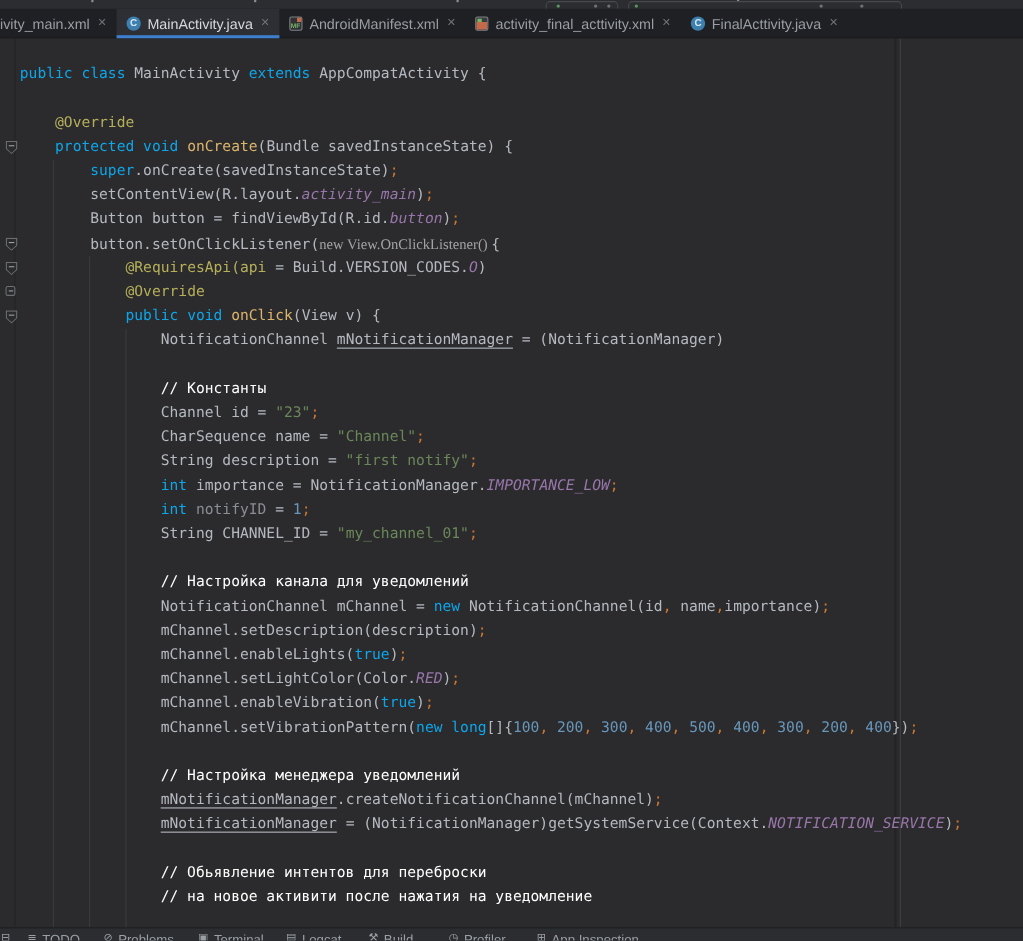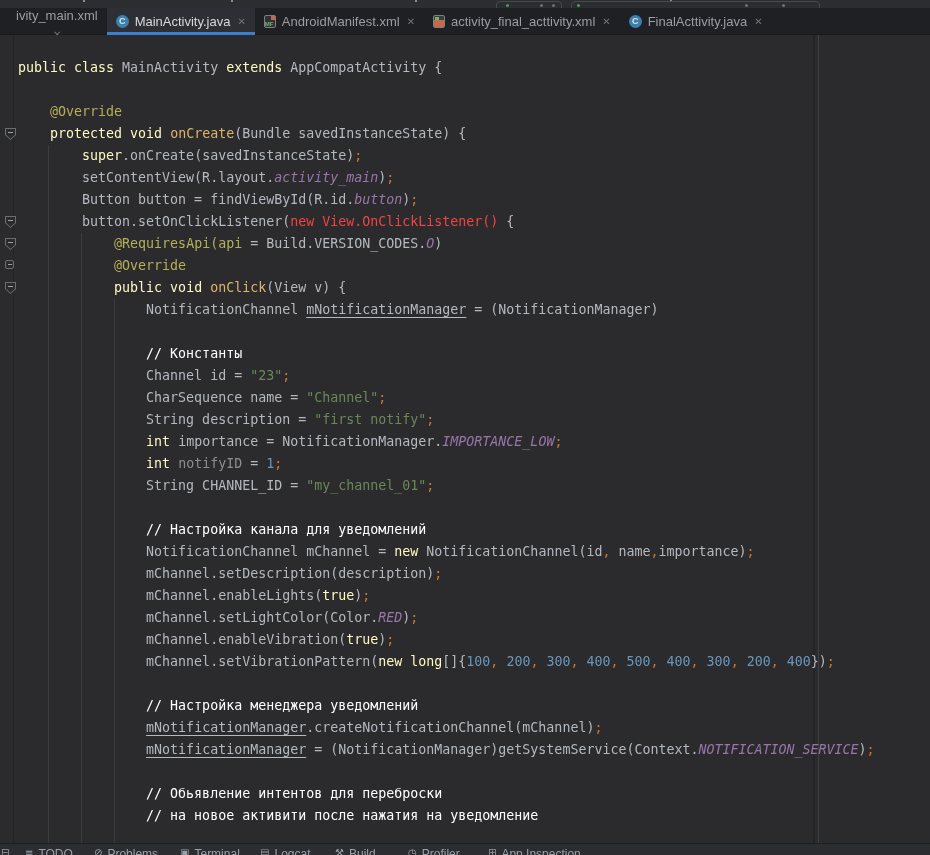--- a/index.html
+++ b/index.html
@@ -11,49 +11,49 @@
   
   .topstrip{position:absolute;left:0;top:0;width:930px;height:8px;background:#2b2d30;overflow:hidden;}
   .tool-box{position:absolute;top:1px;height:14px;border:1px solid #47494d;border-radius:4px;background:#2b2d30;box-sizing:border-box;}
   .dot{position:absolute;width:3px;height:3px;border-radius:50%;}
   .dot.green{background:#57965c;}
   .dot.gray{background:#6e7176;}
   .speck{position:absolute;top:0;width:2px;height:2px;background:#8a8e93;}
   
   .tabbar{position:absolute;left:0;top:8px;width:930px;height:27px;background:#1e2023;border-bottom:1px solid #191a1d;display:flex;box-sizing:border-box;}
   .tab{display:flex;align-items:center;gap:6px;padding:0 9px;font-size:13px;color:#9a9da3;position:relative;white-space:nowrap;cursor:default;}
-  .tab.clipped{padding-left:16px;flex-direction:column;}
+  .tab.clipped{padding-left:0;}
   .tab.active{background:#2d2f34;color:#d6d9de;}
   .tab.active::after{content:"";position:absolute;left:0;right:0;bottom:-1px;height:3px;background:#3d7ecf;}
   .tab .close{color:#6f7379;font-size:10px;margin-left:1px;font-family:"DejaVu Sans",sans-serif;}
   .cicon{width:13px;height:13px;border-radius:50%;background:#3e7fae;color:#d2e8f5;font:bold 9px/13px "Liberation Sans",sans-serif;text-align:center;flex:0 0 auto;}
   .mficon{width:12px;height:13px;position:relative;background:#2f3134;border:1px solid #7d8186;border-radius:2px;box-sizing:border-box;flex:0 0 auto;}
   .mficon .mf{position:absolute;left:0px;bottom:-1px;font:bold 6px/7px "Liberation Sans",sans-serif;color:#78b368;letter-spacing:0;}
   .mficon .corner{position:absolute;right:0;top:0;width:4px;height:4px;background:#c4694a;}
   .lxicon{width:12px;height:13px;position:relative;background:#3a3c3f;border:1px solid #7d8186;border-radius:2px;box-sizing:border-box;flex:0 0 auto;overflow:hidden;}
   .lxicon .fill{position:absolute;left:0;right:0;bottom:0;height:7px;background:#c4694a;}
   .lxicon .leaf{position:absolute;left:1px;top:1px;width:4px;height:3px;background:#78b368;}
   
   .editor{position:absolute;left:0;top:35px;width:930px;height:808px;background:#2b2b2d;overflow:hidden;}
   .gutterline{position:absolute;left:13px;top:0;width:1px;height:100%;background:#242428;}
   .indent-guide{position:absolute;width:1px;background:#393b3f;}
   .margin-dark{position:absolute;left:813px;top:0;width:2px;height:100%;background:#242427;}
   .margin-light{position:absolute;left:818px;top:0;width:1px;height:100%;background:#3d4044;}
   .code{position:absolute;left:18px;top:22px;margin:0;font-family:"DejaVu Sans Mono",monospace;font-size:13.3px;line-height:22px;}
   .code-line{height:22px;white-space:pre;}
-  .c-kw{color:#fef9c3;}
+  .c-kw{color:#0ea5e9;}
   .c-txt{color:#b4b8bf;}
   .c-txtu{color:#b4b8bf;text-decoration:underline;text-underline-offset:3px;text-align:center;}
   .c-ann{color:#b5af5a;}
   .c-mth{color:#dcb56d;}
   .c-str{color:#6a8759;}
   .c-num{color:#6897bb;}
   .c-cmt{color:#ffffff;}
   .c-const{color:#9876aa;font-style:italic;}
-  .c-dim{color:#ef4444;}
+  .c-dim{color:#a3a3a3;font-family:Liberation Serif, serif;}
   .c-dimv{color:#8a8d93;}
   .c-punc{color:#cc7832;}
   .fold{position:absolute;left:5px;}
   .fold.pent{width:11px;height:12px;background:#6b6f74;clip-path:polygon(0 0,100% 0,100% 58%,50% 100%,0 58%);}
   .fold.pent .in{position:absolute;left:1px;top:1px;width:9px;height:10px;background:#2b2b2d;clip-path:polygon(0 0,100% 0,100% 58%,50% 100%,0 58%);}
   .fold.pent .dash{position:absolute;left:3px;top:4px;width:5px;height:1px;background:#9ba0a5;z-index:2;}
   .fold.square{width:9px;height:9px;border:1px solid #6b6f74;border-radius:2px;background:#2b2b2d;box-sizing:border-box;}
   .fold.square .dash{position:absolute;left:2px;top:3px;width:4px;height:1px;background:#9ba0a5;}
   
   .statusbar{position:absolute;left:0;top:843px;width:930px;height:12px;background:#2b2d30;border-top:1px solid #1d1e21;box-sizing:content-box;overflow:hidden;}

